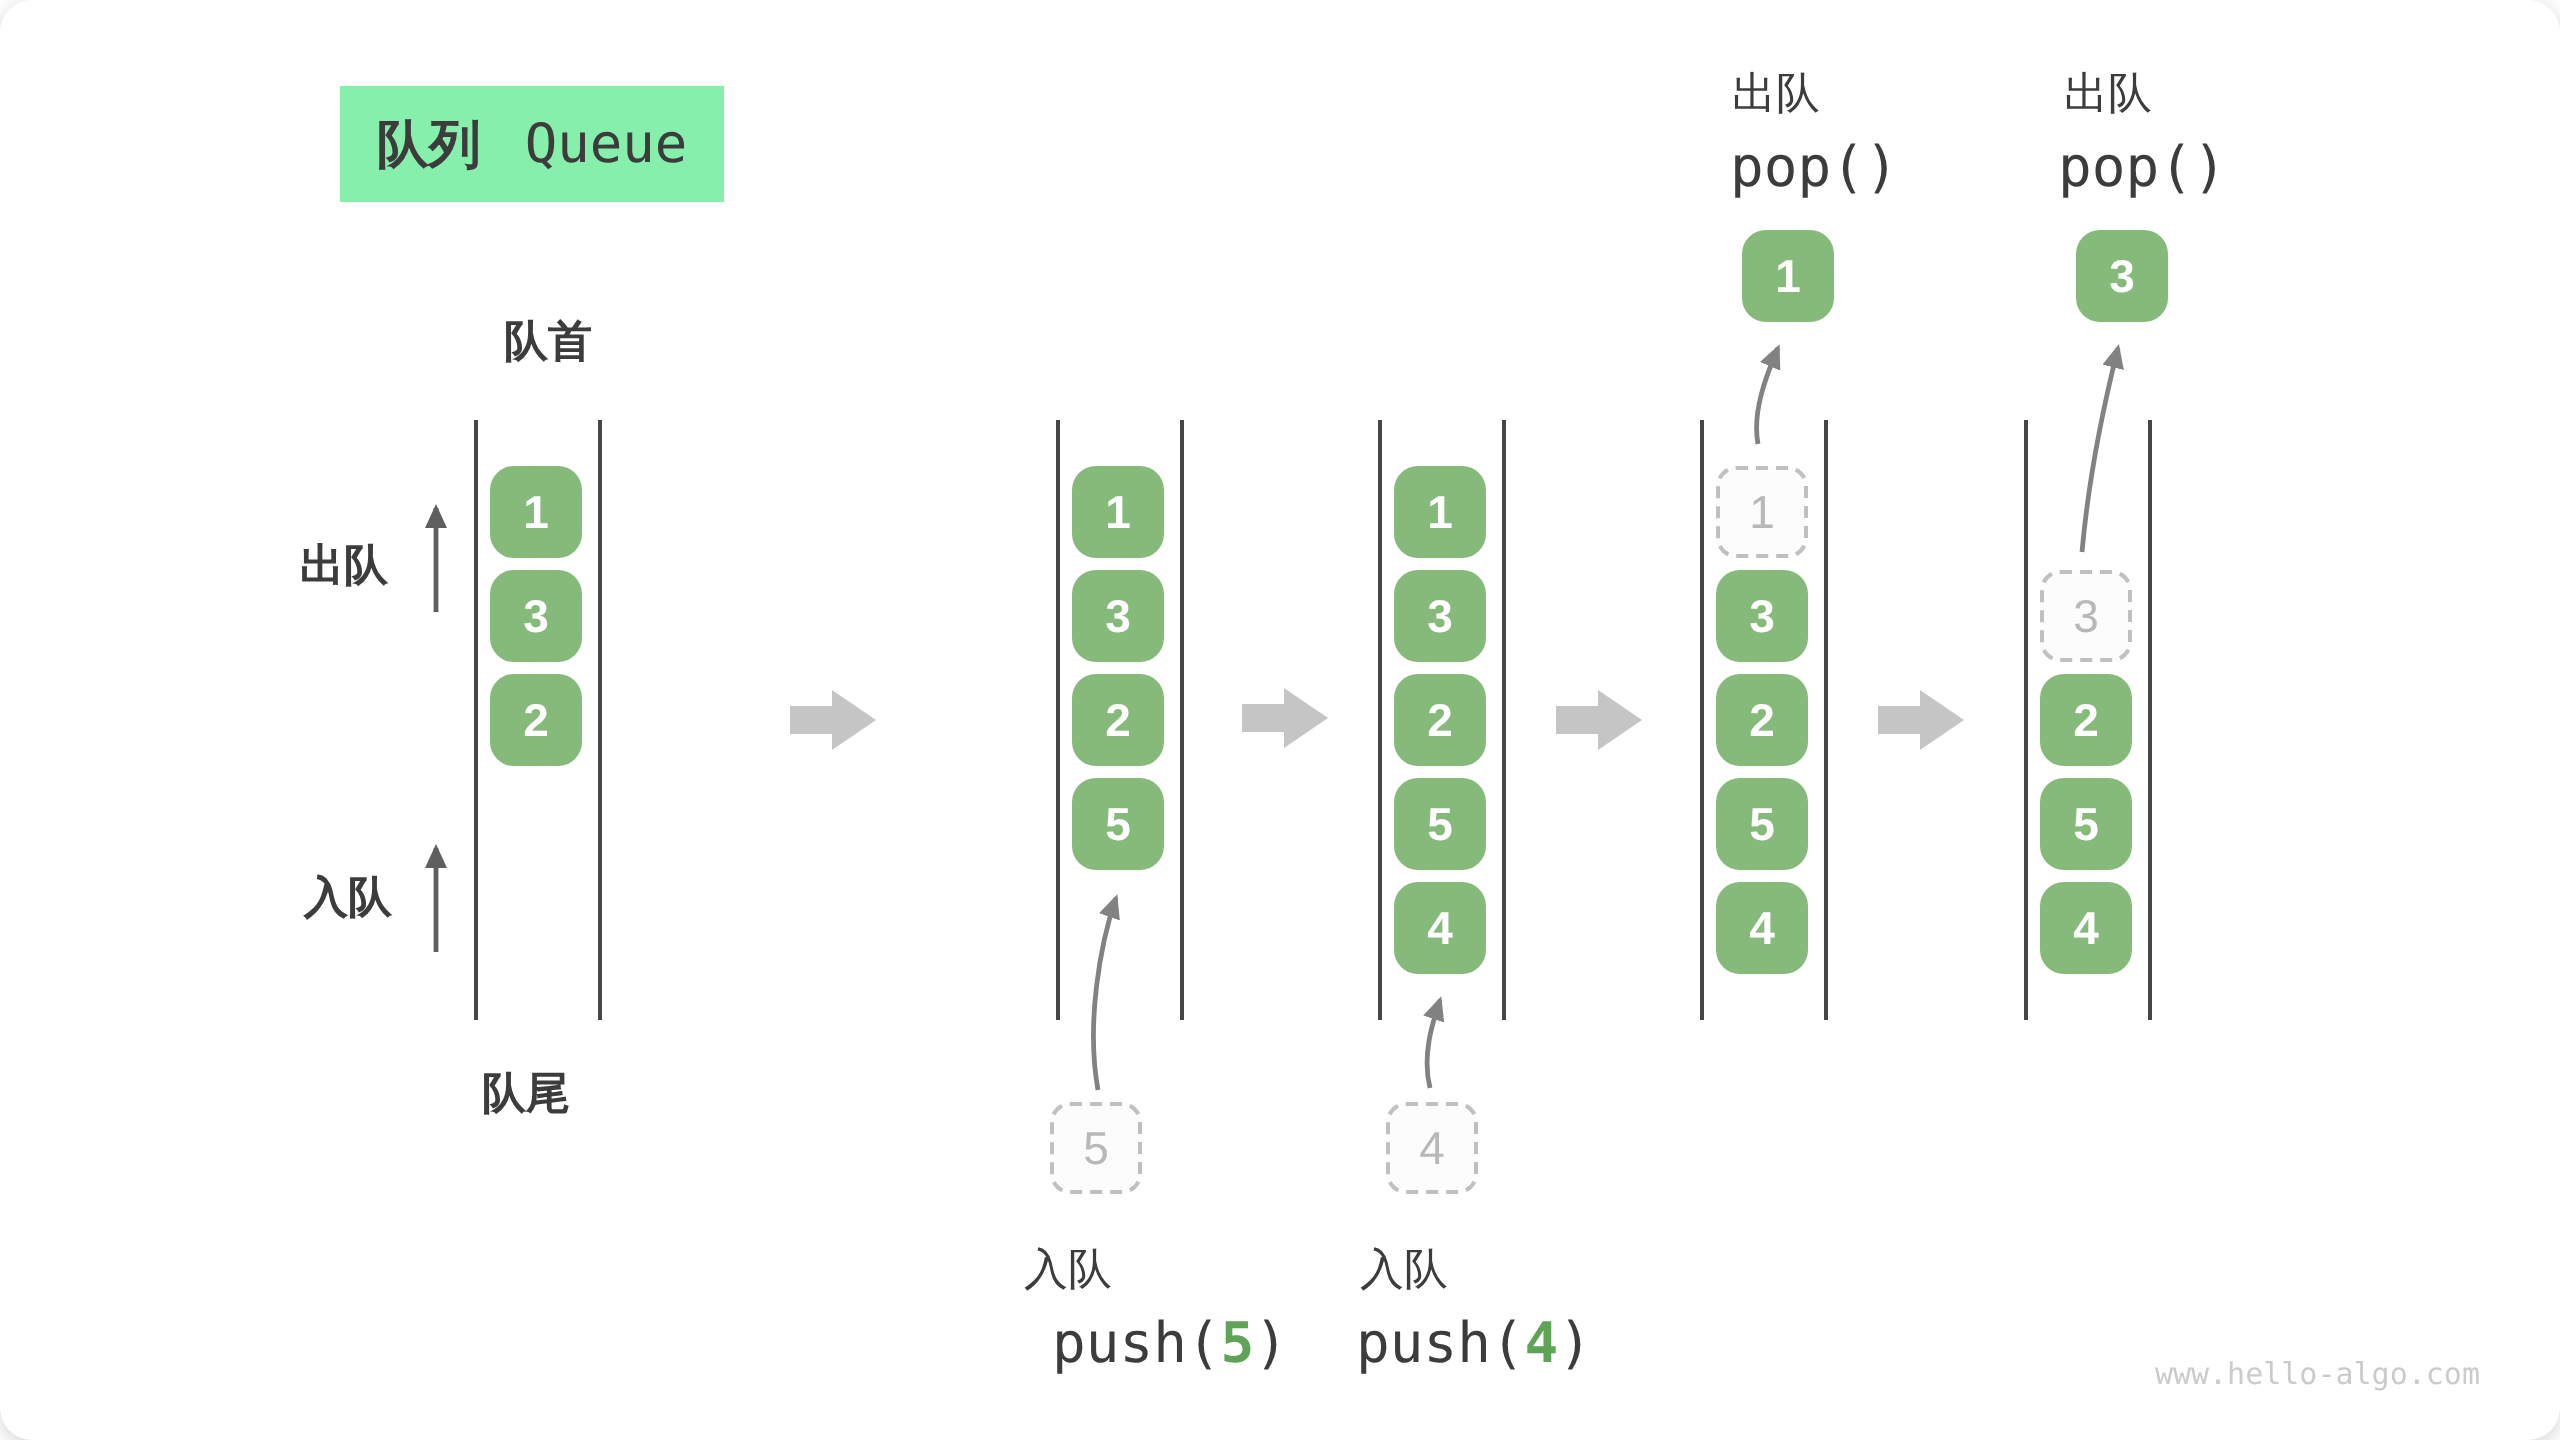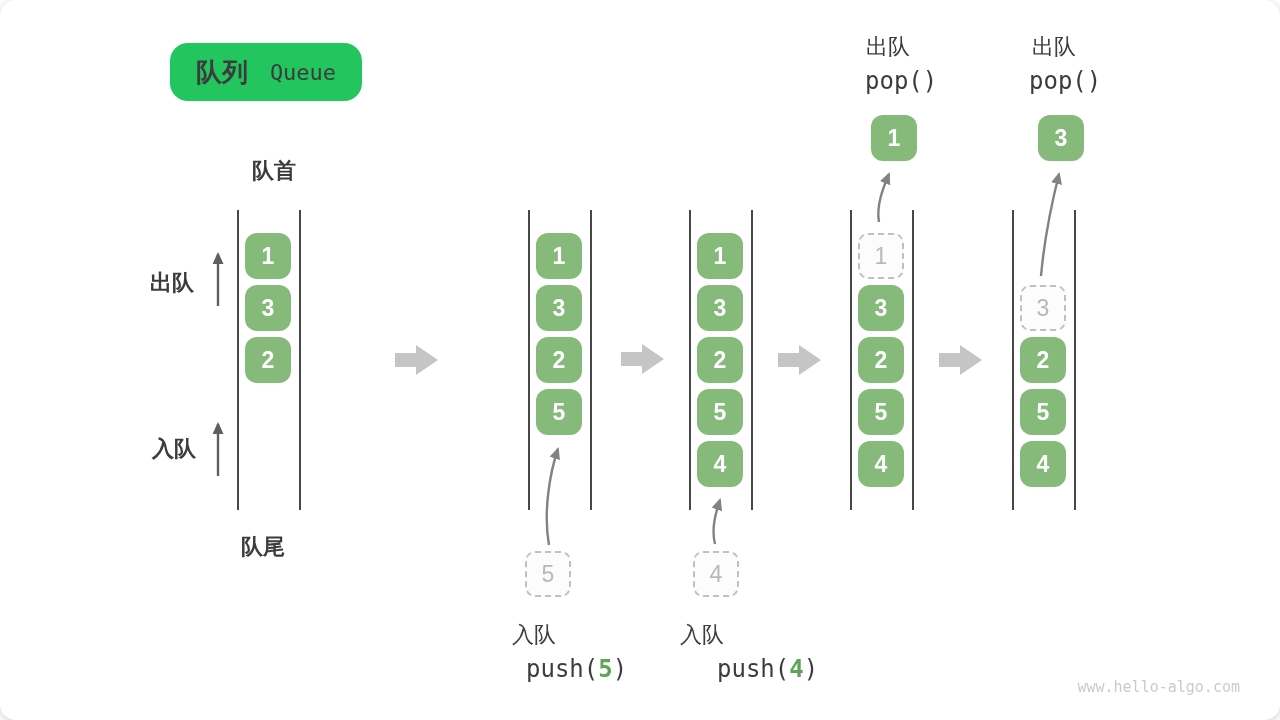--- a/index.html
+++ b/index.html
@@ -6,28 +6,28 @@
     --green:#86ba7a; --ghost_gray:#c0c0c0; --arrow_gray:#c5c5c5;
     --text_dark:#3c3c3c; --code_green:#5fa357; --watermark_gray:#cbcbcb;
     --line_dark:#474747;
   }
   html,body{margin:0;padding:0;background:#fff;}
   body{width:1280px;height:720px;overflow:hidden;
        font-family:"Liberation Sans","DejaVu Sans",sans-serif;color:var(--text_dark);}
   .card{position:absolute;left:0;top:0;width:1280px;height:720px;background:#fff;
         border-radius:16px;box-shadow:0 2px 10px rgba(0,0,0,.18);overflow:hidden;}
   .overlay{position:absolute;left:0;top:0;width:1280px;height:720px;pointer-events:none;}
-  .title-box{position:absolute;left:170px;top:43px;width:192px;height:58px;background:#22c55e;
-             border-radius:18px;display:flex;align-items:center;justify-content:center;gap:11px;}
+  .title-box{position:absolute;left:170px;top:43px;width:192px;height:58px;background:#86efac;
+             border-radius:0;display:flex;align-items:center;justify-content:center;gap:11px;}
   .title-zh{font-size:26px;font-weight:700;}
   .mono{font-family:"DejaVu Sans Mono","Liberation Mono",monospace;}
-  .title-en{font-size:22px;margin-left:11px;}
+  .title-en{font-size:27px;margin-left:11px;}
   .side-label{position:absolute;font-size:22px;font-weight:700;white-space:nowrap;}
   .op-label{position:absolute;font-size:22px;font-weight:400;white-space:nowrap;}
-  .op-code{position:absolute;font-size:24px;white-space:nowrap;}
+  .op-code{position:absolute;font-size:28px;white-space:nowrap;}
   .vline{position:absolute;top:210px;width:1.5px;height:300px;background:var(--line_dark);}
   .cell{position:absolute;box-sizing:border-box;width:46px;height:46px;border-radius:12px;
         display:flex;align-items:center;justify-content:center;font-size:23px;}
   .solid{background:var(--green);color:#fff;font-weight:700;}
   .ghost{background:#fcfcfc;border:2px dashed var(--ghost_gray);border-radius:10px;
          color:#b8b8b8;font-weight:400;}
   .block-arrow{fill:var(--arrow_gray);}
   .curve{stroke:#828282;stroke-width:2.4;fill:none;}
   .upline{stroke:#5f5f5f;stroke-width:2.4;fill:none;}
   .code-green{color:var(--code_green);font-weight:700;}
@@ -97,21 +97,21 @@
   <div>
     <div class="vline" style="left:689px"></div>
     <div class="vline" style="left:751px"></div>
     <div class="cell solid" style="left:697px;top:233px">1</div>
     <div class="cell solid" style="left:697px;top:285px">3</div>
     <div class="cell solid" style="left:697px;top:337px">2</div>
     <div class="cell solid" style="left:697px;top:389px">5</div>
     <div class="cell solid" style="left:697px;top:441px">4</div>
     <div class="cell ghost" style="left:693px;top:551px">4</div>
     <div class="op-label" style="left:680px;top:620px">入队</div>
-    <div class="op-code mono" style="left:717px;top:655px">
+    <div class="op-code mono" style="left:678px;top:655px">
       <span>push(</span><span class="code-green">4</span><span>)</span>
     </div>
   </div>
 
   <div>
     <div class="vline" style="left:850px"></div>
     <div class="vline" style="left:912px"></div>
     <div class="op-label" style="left:866px;top:32px">出队</div>
     <div class="op-code mono" style="left:865px;top:67px">pop()</div>
     <div class="cell solid" style="left:871px;top:115px">1</div>

